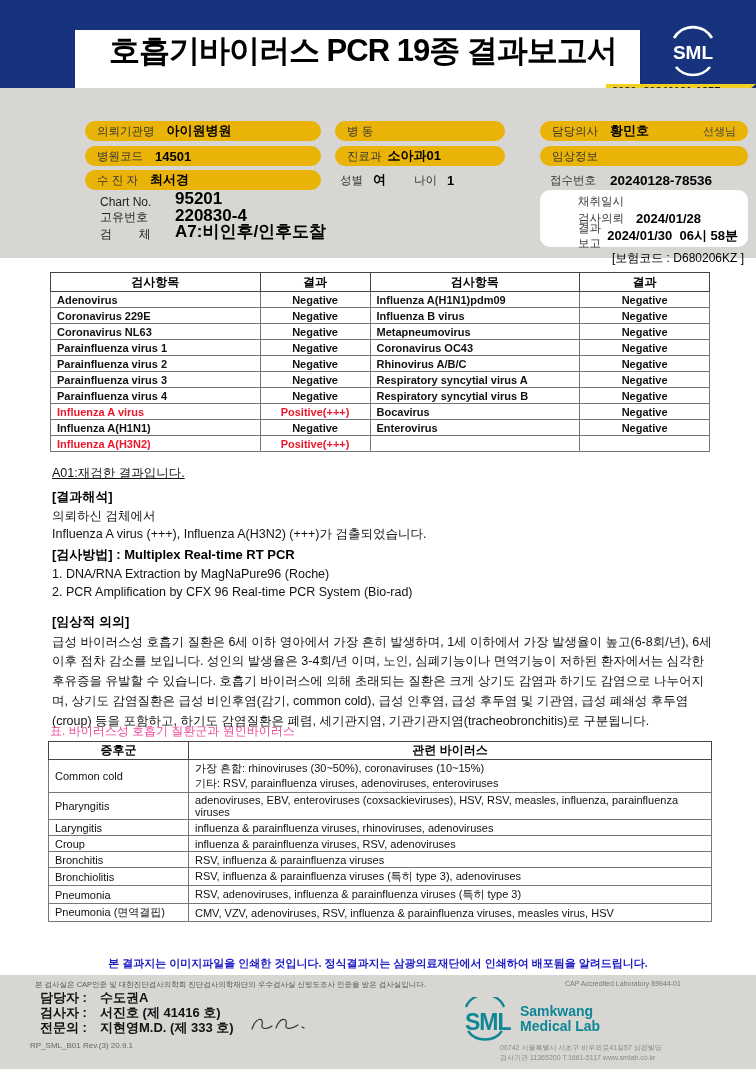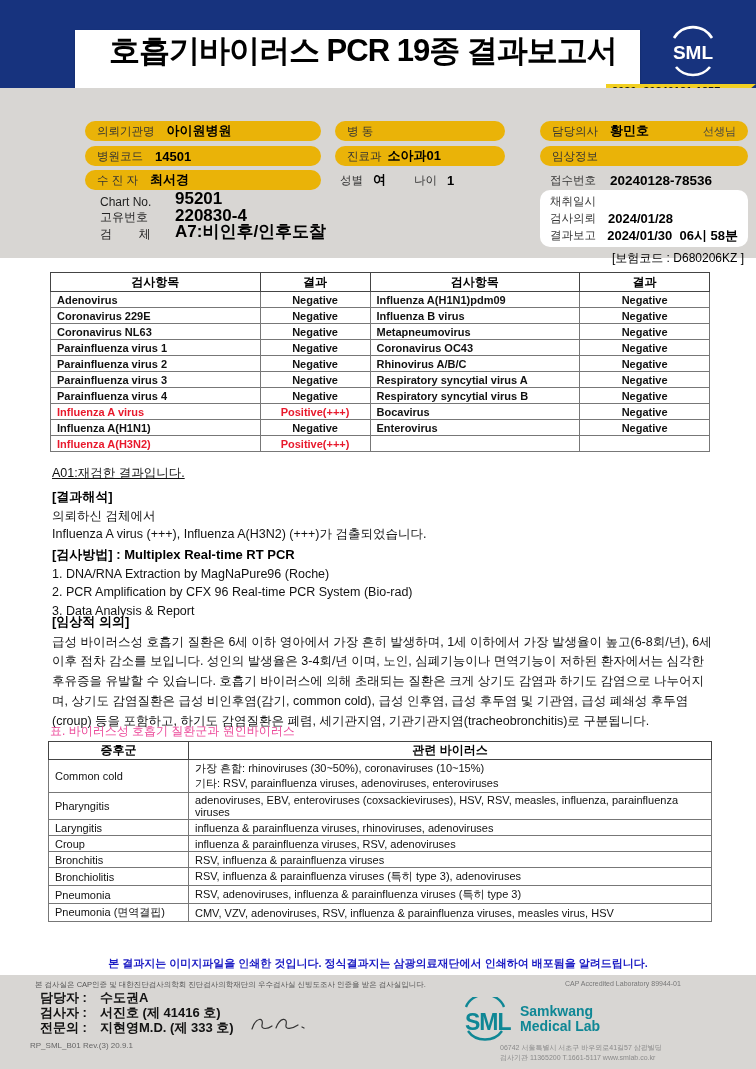--- a/index.html
+++ b/index.html
@@ -21,21 +21,21 @@
   .pill .lbl{color:#333;margin-right:12px;white-space:nowrap;}
   .pill .val,.plain .val{font-weight:700;color:#000;font-size:13px;white-space:nowrap;}
   .plain{position:absolute;display:flex;align-items:center;font-size:11.5px;color:#333;}
   .plain .lbl{margin-right:10px;white-space:nowrap;}
   .suffix{margin-left:auto;color:#444;font-size:11px;}
   .chart-block{position:absolute;left:100px;top:192px;font-size:12px;color:#222;}
   .chart-block .row{display:flex;height:17px;align-items:flex-end;}
   .chart-block .lbl{width:75px;}
   .chart-block .val{font-weight:700;font-size:17px;color:#000;}
   .date-box{position:absolute;left:540px;top:190px;width:208px;background:#fff;border-radius:10px;padding:3px 10px;font-size:11.5px;color:#333;}
-  .date-box .row{display:flex;height:17px;align-items:center;}
+  .date-box .row{display:flex;height:17px;align-items:center;margin-left:28px;}
   .date-box .lbl{width:58px;}
   .date-box .val{font-weight:700;font-size:13px;color:#000;}
 
   .insurance{position:absolute;right:12px;top:250px;font-size:12px;color:#000;}
 
   
   table{border-collapse:collapse;}
   .results{position:absolute;left:50px;top:272px;width:660px;}
   .results th{border:1px solid #444;background:#fff;font-size:12px;font-weight:700;height:19px;padding:0 4px;}
   .results td{border:1px solid #777;font-size:11px;font-weight:700;height:16px;padding:0 6px;color:#111;}
@@ -252,21 +252,20 @@
   <div class="section sec-interp">
     <div class="sec-title">[결과해석]</div>
     <div>의뢰하신 검체에서</div>
     <div>Influenza A virus (+++), Influenza A(H3N2) (+++)가 검출되었습니다.</div>
   </div>
 
   <div class="section sec-method">
     <div class="sec-title">[검사방법] : Multiplex Real-time RT PCR</div>
     <div>1. DNA/RNA Extraction by MagNaPure96 (Roche)</div>
     <div>2. PCR Amplification by CFX 96 Real-time PCR System (Bio-rad)</div>
-    <div>3. Data Analysis &amp; Report</div>
   </div>
 
   <div class="section sec-clinical">
     <div class="sec-title">[임상적 의의]</div>
     <div>급성 바이러스성 호흡기 질환은 6세 이하 영아에서 가장 흔히 발생하며, 1세 이하에서 가장 발생율이 높고(6-8회/년), 6세 이후 점차 감소를 보입니다. 성인의 발생율은 3-4회/년 이며, 노인, 심폐기능이나 면역기능이 저하된 환자에서는 심각한 후유증을 유발할 수 있습니다. 호흡기 바이러스에 의해 초래되는 질환은 크게 상기도 감염과 하기도 감염으로 나누어지며, 상기도 감염질환은 급성 비인후염(감기, common cold), 급성 인후염, 급성 후두염 및 기관염, 급성 폐쇄성 후두염(croup) 등을 포함하고, 하기도 감염질환은 폐렴, 세기관지염, 기관기관지염(tracheobronchitis)로 구분됩니다.</div>
   </div>
 
   <div class="table2-caption">표. 바이러스성 호흡기 질환군과 원인바이러스</div>
 
   <table class="table2">

